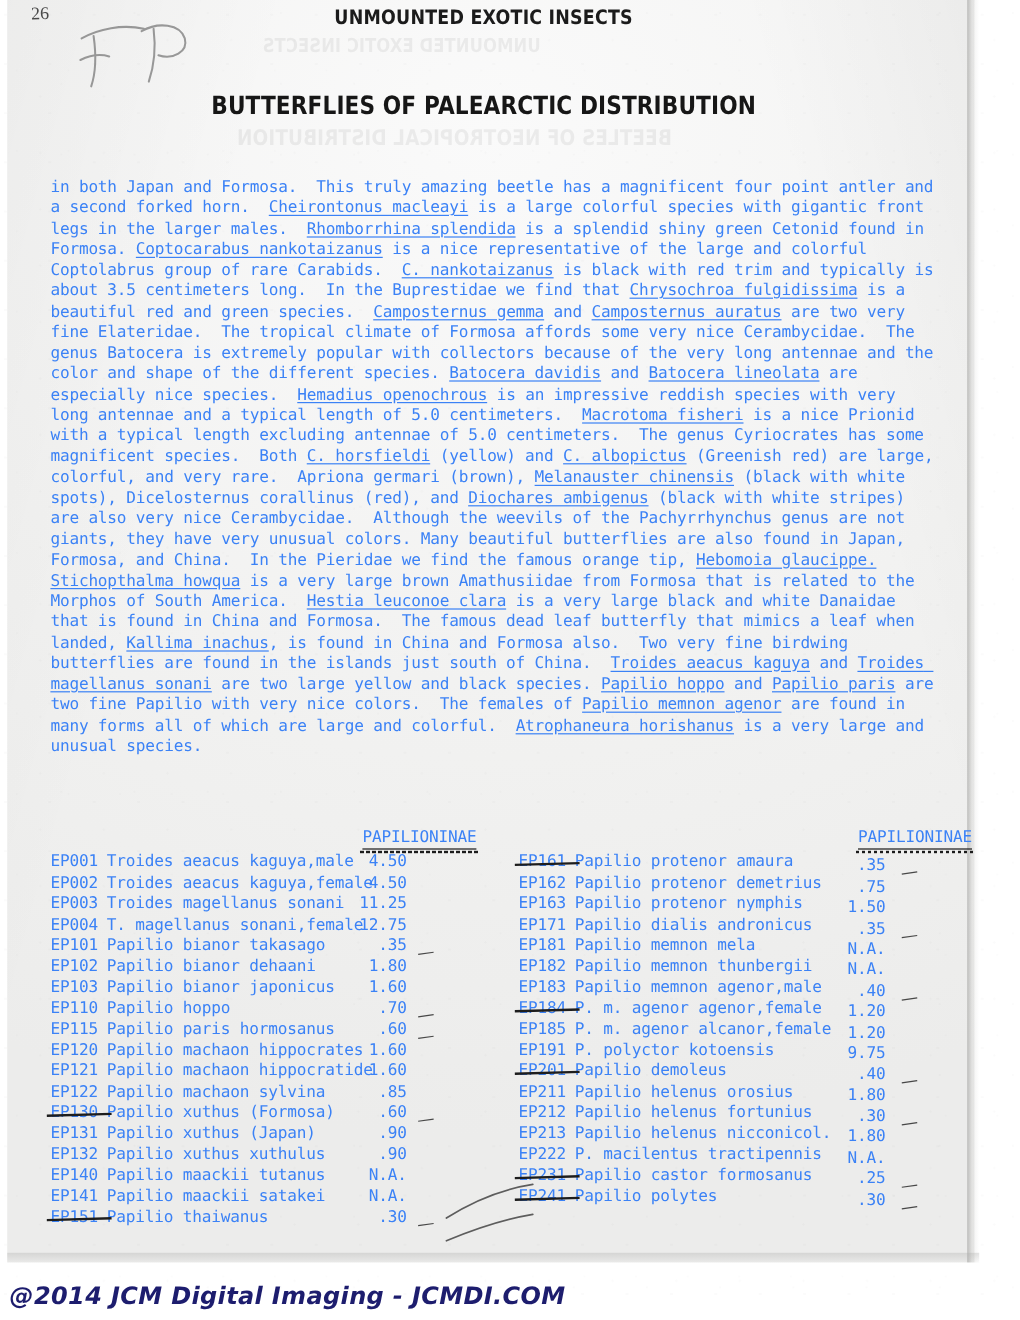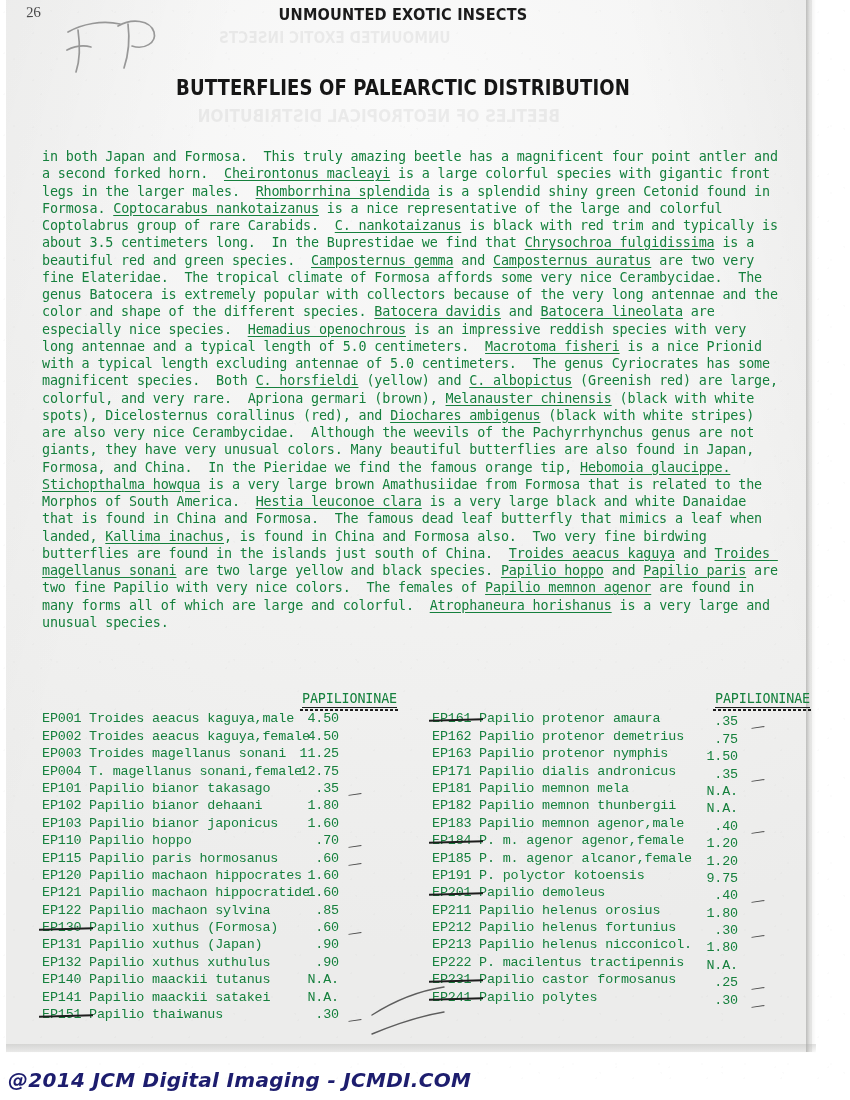--- a/index.html
+++ b/index.html
@@ -56,21 +56,21 @@
       radial-gradient(circle at 12% 30%, rgba(0,0,0,0.035) 0 1px, transparent 1px),
       radial-gradient(circle at 63% 71%, rgba(0,0,0,0.03) 0 1px, transparent 1px),
       radial-gradient(circle at 84% 18%, rgba(0,0,0,0.03) 0 1px, transparent 1px),
       radial-gradient(circle at 33% 88%, rgba(0,0,0,0.025) 0 1px, transparent 1px);
     background-size: 37px 41px, 53px 47px, 61px 59px, 43px 67px;
   }
 
   
   .typed {
     font-family: "DejaVu Sans Mono", "Liberation Mono", monospace;
-    color: #15803d;
+    color: #3b82f6;
     letter-spacing: -0.15px;
   }
 
   
   .page-number {
     position: absolute;
     left: 26px;
     top: 4px;
     font-family: "Liberation Serif", serif;
     font-size: 15px;
@@ -168,21 +168,20 @@
     right: -2px;
     bottom: -4px;
     height: 2px;
     background: repeating-linear-gradient(90deg, #1c1c1c 0 3px, rgba(0,0,0,0) 3px 5px);
   }
 
   .row {
     position: relative;
     height: 17.4px;
     white-space: nowrap;
-    font-family: Liberation Mono, monospace;
   }
   .code {
     display: inline-block;
     width: 47px;
   }
   .code.struck {
     position: relative;
   }
   .code.struck::after {
     content: "";

